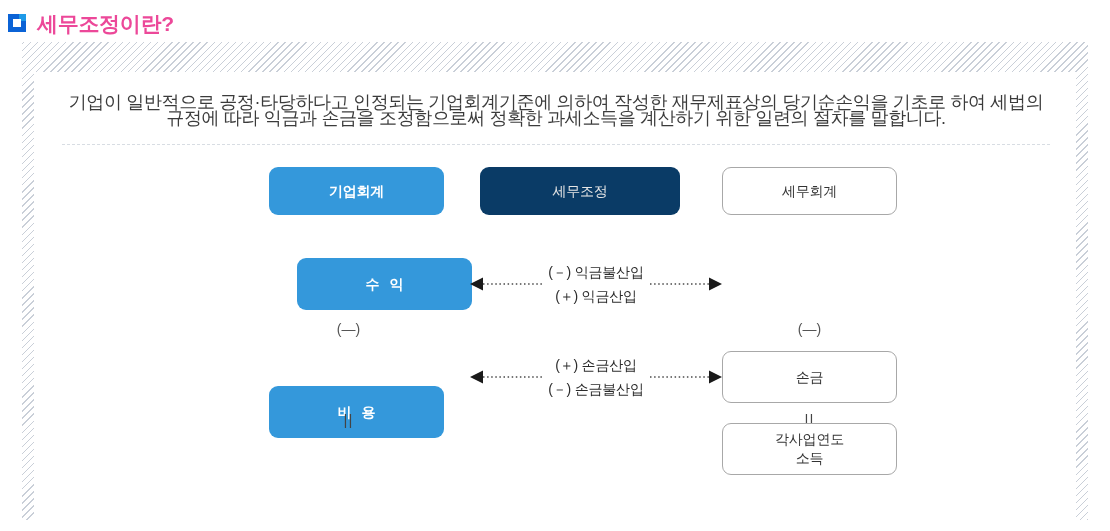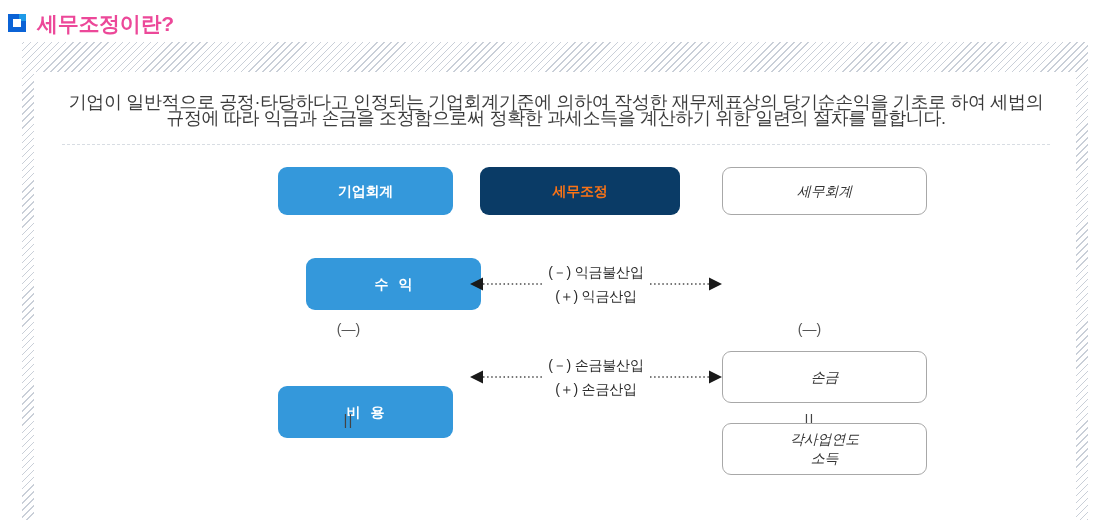--- a/index.html
+++ b/index.html
@@ -83,23 +83,23 @@
     border-top: 1px dashed #d8dde3;
     height: 0;
   }
 
   
   .diagram {
     position: relative;
     margin-top: 22px;
     height: 330px;
   }
-  .col-left  { position: absolute; left: 244px;  width: 175px; }
+  .col-left  { position: absolute; left: 235px;  width: 175px; }
   .col-mid   { position: absolute; left: 446px;  width: 200px; }
-  .col-right { position: absolute; left: 688px;  width: 205px; font-style: italic; }
+  .col-right { position: absolute; left: 688px;  width: 175px; }
 
   .box {
     height: 48px;
     border-radius: 9px;
     display: flex;
     flex-direction: column;
     align-items: center;
     justify-content: center;
     font-size: 14px;
     letter-spacing: -0.2px;
@@ -107,22 +107,22 @@
     text-align: center;
   }
   .box.tall { height: 52px; }
   .box-blue {
     background: #3498db;
     color: #ffffff;
     font-weight: bold;
   }
   .box-navy {
     background: #0a3b66;
-    color: #f97316;
-    font-weight: bold;
+    color: #e5e5e5;
+    font-weight: normal;
   }
   .box-white {
     background: #ffffff;
     color: #333333;
     border: 1px solid #a8a8a8;
   }
   .spaced { letter-spacing: 3px; text-indent: 3px; }
 
   
   .op {
@@ -224,22 +224,22 @@
       </div>
 
       <div class="adjust" style="left:436px; top:186px; height:48px;">
         <span class="arrow">
           <svg width="72" height="14" viewBox="0 0 72 14">
             <polygon points="0,7 13,0.5 13,13.5" fill="#1a1a1a"></polygon>
             <line x1="13" y1="7" x2="72" y2="7" stroke="#4a4a4a" stroke-width="1.6" stroke-dasharray="1.5 2.6"></line>
           </svg>
         </span>
         <span class="adjust-labels">
+          <span style="display:block;">(＋) 손금산입</span>
           <span style="display:block;">(－) 손금불산입</span>
-          <span style="display:block;">(＋) 손금산입</span>
         </span>
         <span class="arrow">
           <svg width="72" height="14" viewBox="0 0 72 14">
             <line x1="0" y1="7" x2="59" y2="7" stroke="#4a4a4a" stroke-width="1.6" stroke-dasharray="1.5 2.6"></line>
             <polygon points="72,7 59,0.5 59,13.5" fill="#1a1a1a"></polygon>
           </svg>
         </span>
       </div>
 
       <div class="op op-eq" style="left:227px; top:245px;">||</div>

